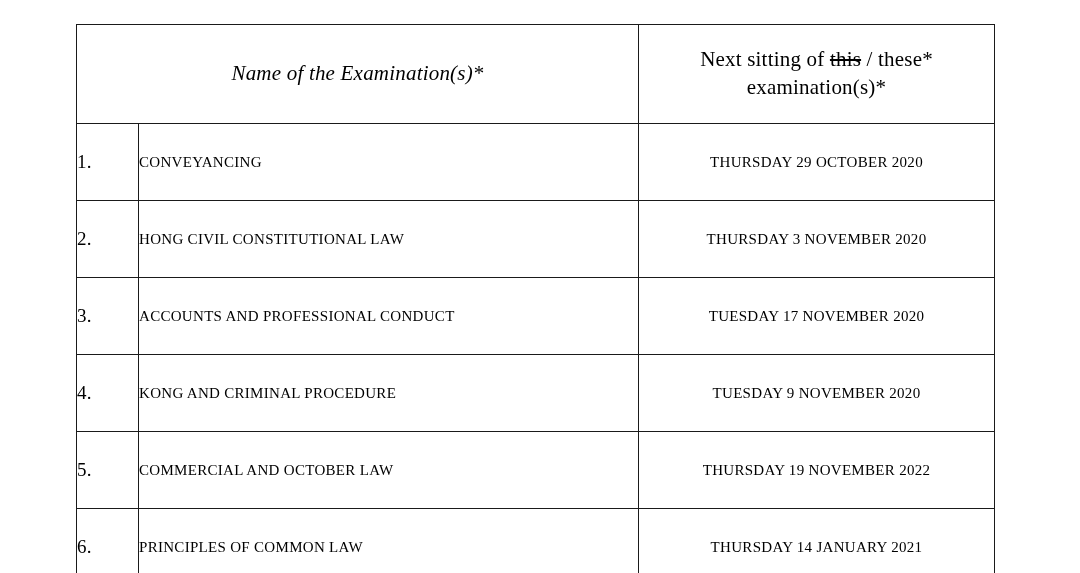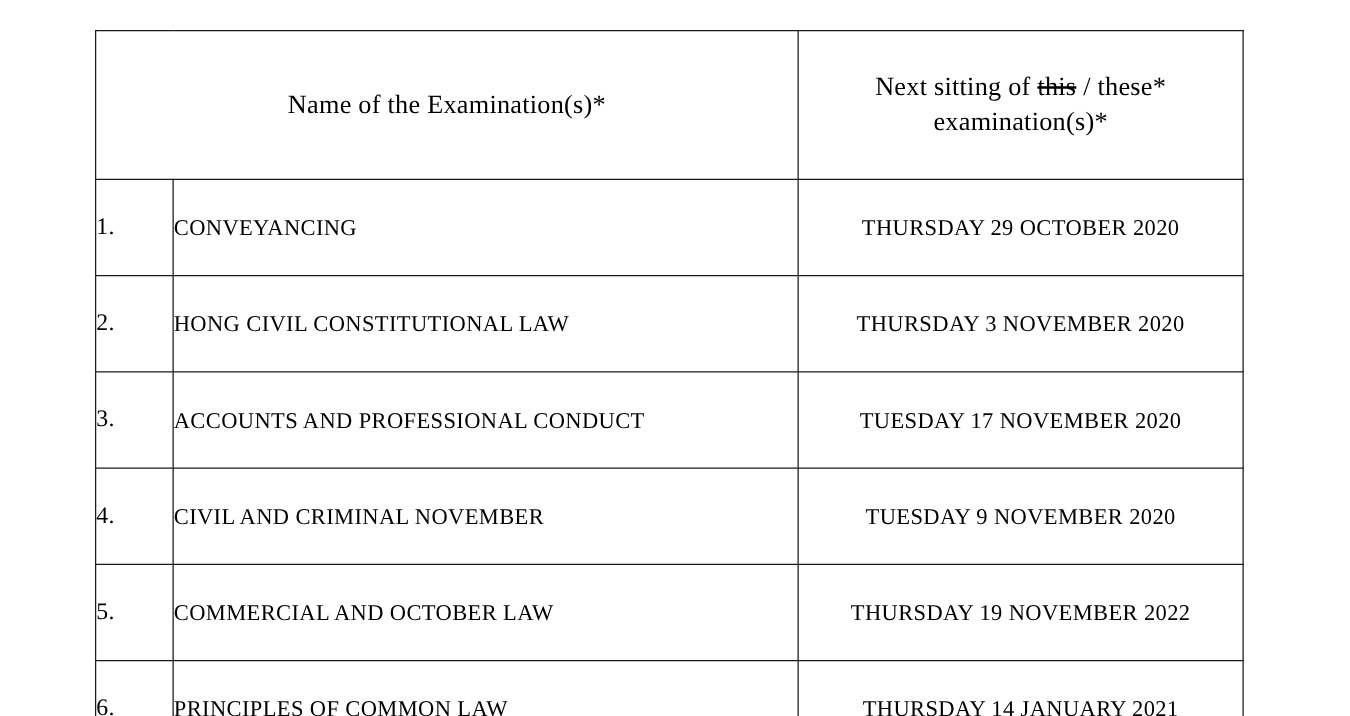--- a/index.html
+++ b/index.html
@@ -45,32 +45,33 @@
 
   thead th {
     height: 82px;
     font-weight: normal;
     font-size: 21px;
     line-height: 1.32;
     text-align: center;
     letter-spacing: 0.2px;
   }
   thead th.header-span {
-    padding: 18px 10px;
+    padding: 8px 10px;
+    font-style: italic;
   }
   thead th.header-date {
     padding: 4px 14px;
   }
   .strike {
     text-decoration: line-through;
     text-decoration-thickness: 1.5px;
   }
   tbody td {
     height: 76px;
-    font-size: 18px;
+    font-size: 15px;
     letter-spacing: 0.3px;
   }
   td.num {
     text-align: left;
     padding-left: 14px;
     font-size: 19px;
   }
   td.name {
     text-align: left;
     padding-left: 14px;
@@ -110,21 +111,21 @@
           <td class="name">HONG CIVIL CONSTITUTIONAL LAW</td>
           <td class="date">THURSDAY 3 NOVEMBER 2020</td>
         </tr>
         <tr>
           <td class="num">3.</td>
           <td class="name">ACCOUNTS AND PROFESSIONAL CONDUCT</td>
           <td class="date">TUESDAY 17 NOVEMBER 2020</td>
         </tr>
         <tr>
           <td class="num">4.</td>
-          <td class="name">CIVIL AND CRIMINAL NOVEMBER</td>
+          <td class="name">KONG AND CRIMINAL PROCEDURE</td>
           <td class="date">TUESDAY 9 NOVEMBER 2020</td>
         </tr>
         <tr>
           <td class="num">5.</td>
           <td class="name">COMMERCIAL AND OCTOBER LAW</td>
           <td class="date">THURSDAY 19 NOVEMBER 2022</td>
         </tr>
         <tr>
           <td class="num">6.</td>
           <td class="name">PRINCIPLES OF COMMON LAW</td>

